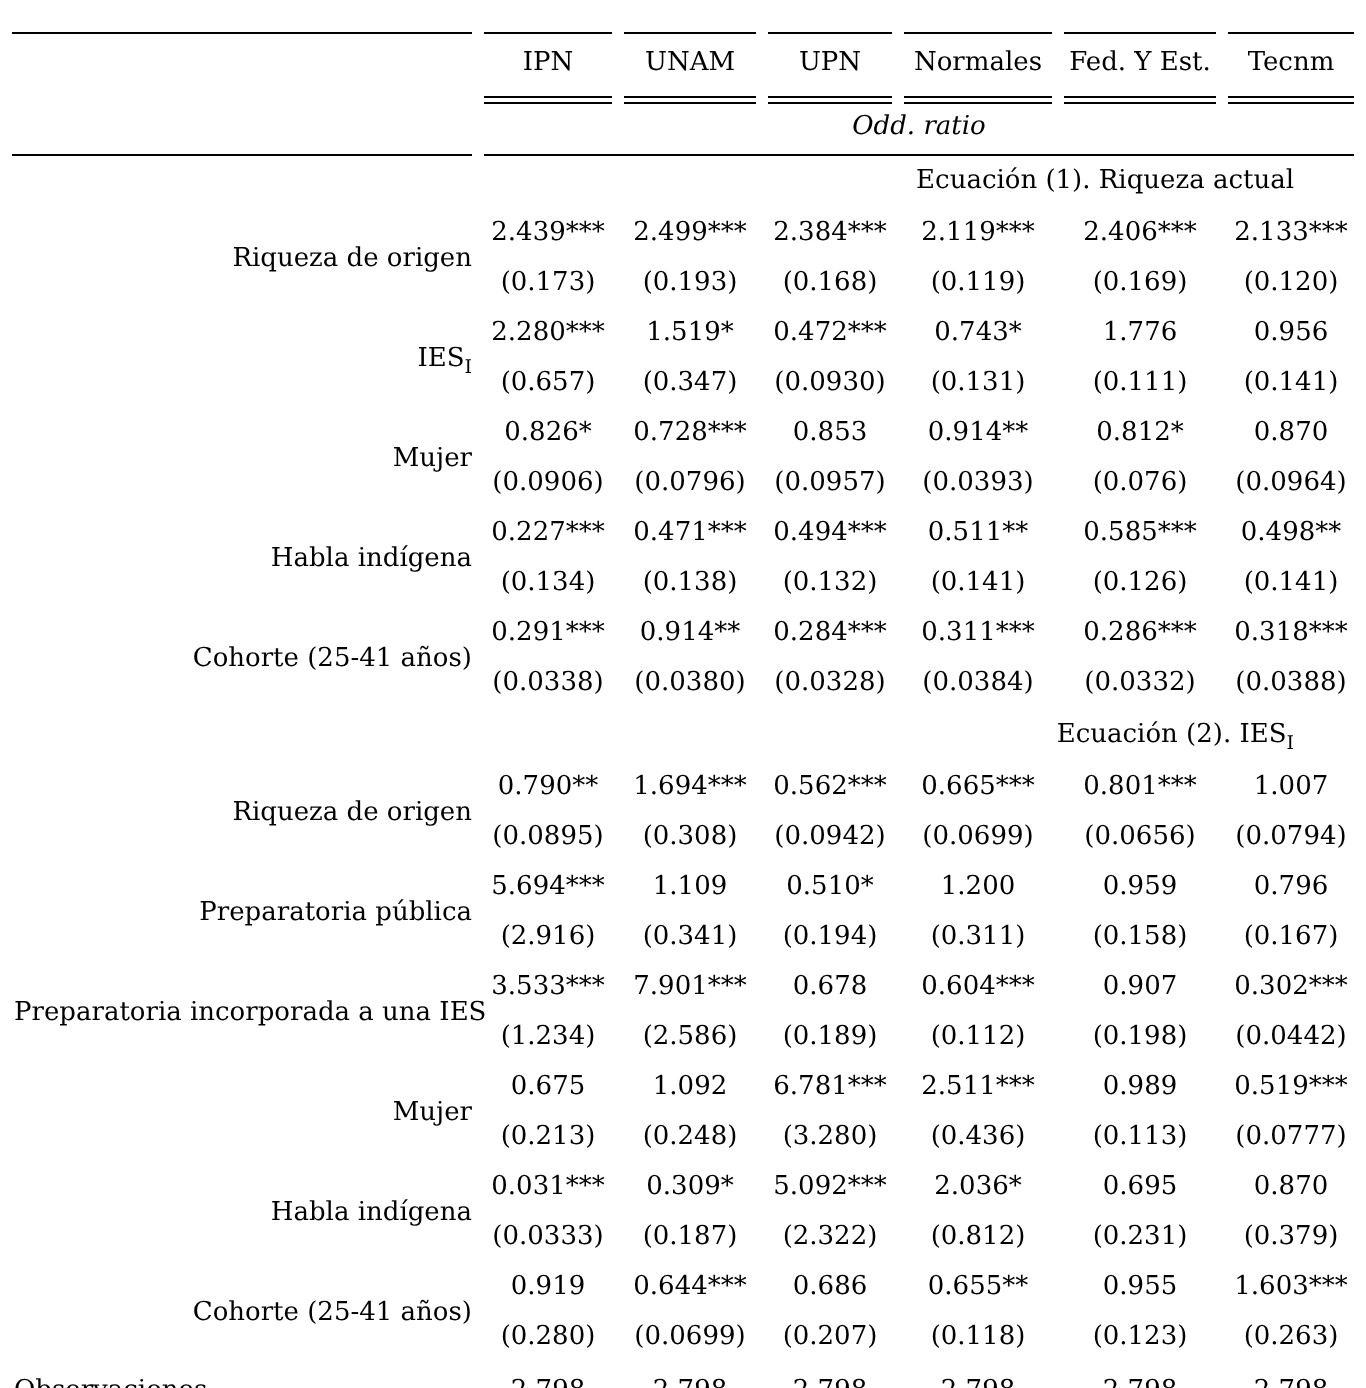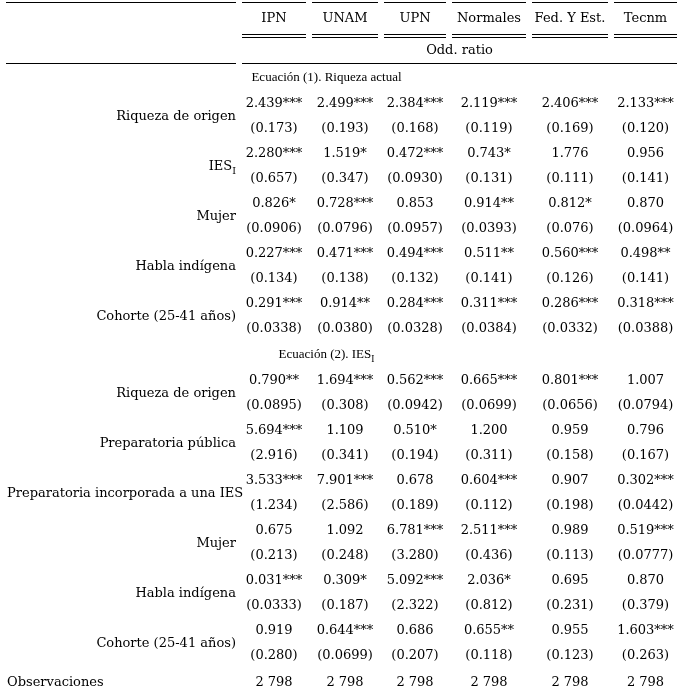--- a/index.html
+++ b/index.html
@@ -9,21 +9,21 @@
     width: 683px;
     height: 694px;
     overflow: hidden;
     font-family: "DejaVu Serif", serif;
     color: #000000;
   }
   .page {
     width: 683px;
     height: 694px;
     box-sizing: border-box;
-    padding-top: 2px;
+    padding-top: 16px;
   }
   table.results {
     border-collapse: separate;
     border-spacing: 6px 0;
     width: 683px;
     table-layout: fixed;
   }
   table.results td, table.results th {
     padding: 0;
     font-weight: normal;
@@ -40,37 +40,37 @@
     text-align: center;
     vertical-align: middle;
   }
   .head-row .head-stub {
     border-top: 1px solid #000;
   }
   
   .sub-row td {
     height: 25px;
     vertical-align: middle;
+    font-style: italic;
   }
   .odd-ratio {
     font-weight: bold;
     font-size: 13.5px;
     text-align: center;
     border-bottom: 1px solid #000;
   }
   .sub-stub {
     border-bottom: 1px solid #000;
   }
   
   .section-title {
-    text-align: center;
+    text-align: right;
     height: 27px;
     vertical-align: middle;
     padding-right: 30px !important;
-    font-family: Liberation Serif, serif;
   }
   
   .stub-label {
     text-align: right;
     vertical-align: middle;
     white-space: nowrap;
     padding-left: 1px !important;
   }
   .coef-cell, .se-cell {
     text-align: center;
@@ -180,21 +180,21 @@
           <td class="se-cell">(0.0393)</td>
           <td class="se-cell">(0.076)</td>
           <td class="se-cell">(0.0964)</td>
         </tr>
         <tr>
           <td class="stub-label" rowspan="2"><span>Habla indígena</span><sub></sub></td>
           <td class="coef-cell">0.227***</td>
           <td class="coef-cell">0.471***</td>
           <td class="coef-cell">0.494***</td>
           <td class="coef-cell">0.511**</td>
-          <td class="coef-cell">0.560***</td>
+          <td class="coef-cell">0.585***</td>
           <td class="coef-cell">0.498**</td>
         </tr>
         <tr>
           <td class="se-cell">(0.134)</td>
           <td class="se-cell">(0.138)</td>
           <td class="se-cell">(0.132)</td>
           <td class="se-cell">(0.141)</td>
           <td class="se-cell">(0.126)</td>
           <td class="se-cell">(0.141)</td>
         </tr>

